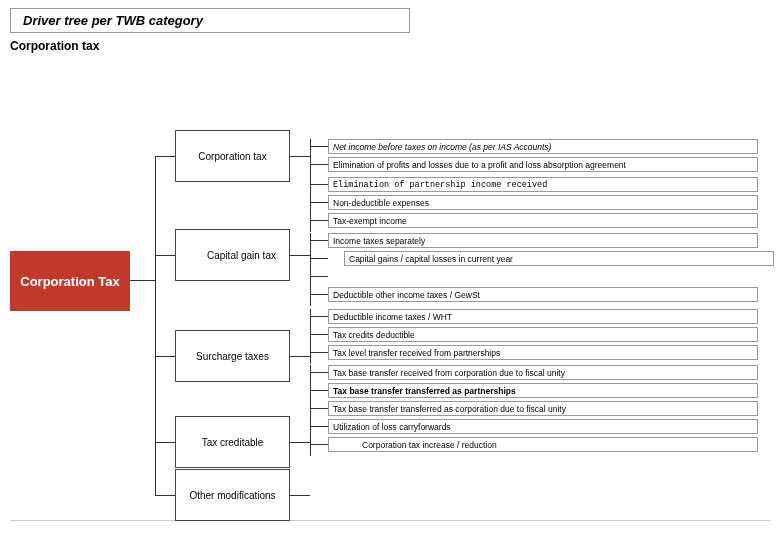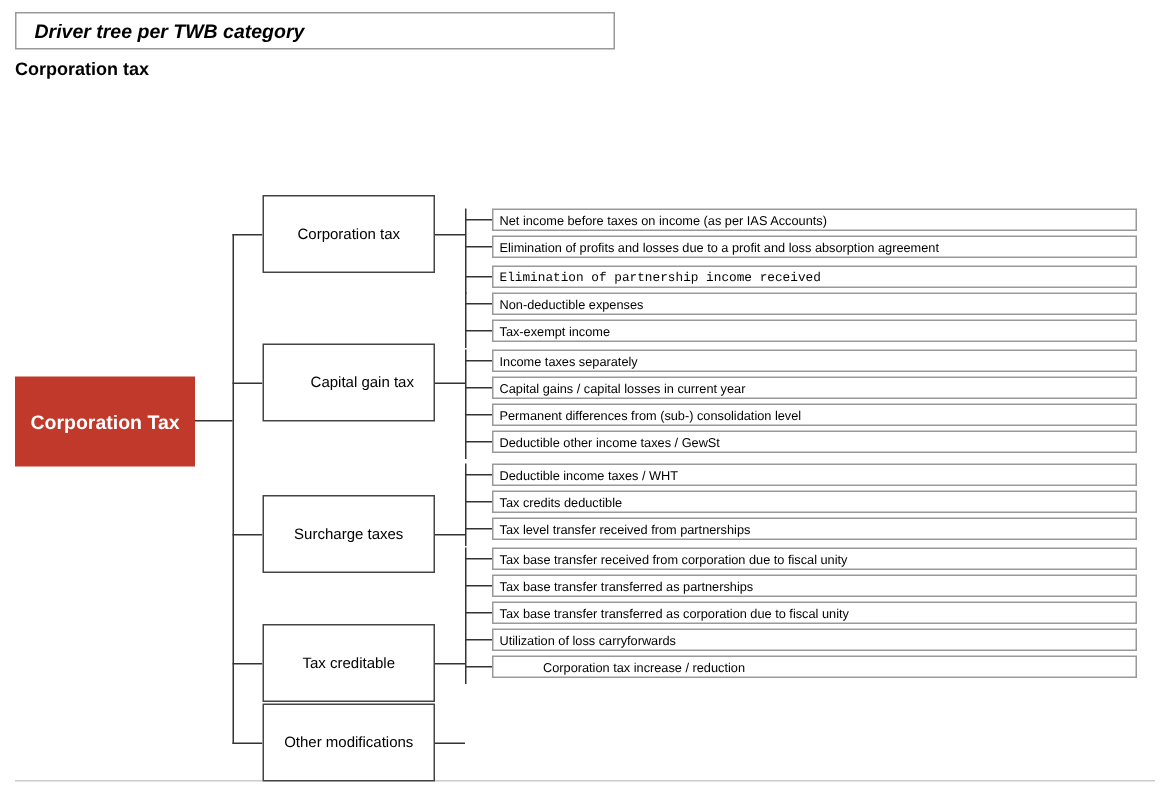--- a/index.html
+++ b/index.html
@@ -183,47 +183,46 @@
       <div class="el-h-from-cat" style="top: 381px;"></div>
       <div class="el-h-to-cat" style="top: 434px;"></div>
       <div class="el-cat" style="top: 408px; text-align: right;">Other modifications</div>
       <div class="el-h-from-cat" style="top: 434px;"></div>
       <div class="el-vert-right" style="top: 78px; height: 57px;"></div>
       <div class="el-vert-right" style="top: 134px; height: 37px;"></div>
       <div class="el-vert-right" style="top: 172px; height: 73px;"></div>
       <div class="el-vert-right" style="top: 248px; height: 55px;"></div>
       <div class="el-vert-right" style="top: 304px; height: 91px;"></div>
       <div class="el-h-to-item" style="top: 85px;"></div>
-      <div class="el-item" style="top: 78px;">Net income before taxes on income (as per IAS Accounts)</div>
+      <div class="el-item" style="top: 78px; font-style: italic;">Net income before taxes on income (as per IAS Accounts)</div>
       <div class="el-h-to-item" style="top: 103px;"></div>
       <div class="el-item" style="top: 96px;">Elimination of profits and losses due to a profit and loss absorption agreement</div>
       <div class="el-h-to-item" style="top: 123px;"></div>
       <div class="el-item" style="top: 116px; font-family: Liberation Mono, monospace;">Elimination of partnership income received</div>
       <div class="el-h-to-item" style="top: 141px;"></div>
       <div class="el-item" style="top: 134px;">Non-deductible expenses</div>
       <div class="el-h-to-item" style="top: 159px;"></div>
       <div class="el-item" style="top: 152px;">Tax-exempt income</div>
       <div class="el-h-to-item" style="top: 179px;"></div>
       <div class="el-item" style="top: 172px;">Income taxes separately</div>
       <div class="el-h-to-item" style="top: 197px;"></div>
-      <div class="el-item" style="top: 190px;">Capital gains / capital losses in current year</div>
+      <div class="el-item" style="top: 190px; margin-left: 16px;">Capital gains / capital losses in current year</div>
       <div class="el-h-to-item" style="top: 215px;"></div>
-      <div class="el-item" style="top: 208px;">Permanent differences from (sub-) consolidation level</div>
       <div class="el-h-to-item" style="top: 233px;"></div>
       <div class="el-item" style="top: 226px;">Deductible other income taxes / GewSt</div>
       <div class="el-h-to-item" style="top: 255px;"></div>
       <div class="el-item" style="top: 248px;">Deductible income taxes / WHT</div>
       <div class="el-h-to-item" style="top: 273px;"></div>
       <div class="el-item" style="top: 266px;">Tax credits deductible</div>
       <div class="el-h-to-item" style="top: 291px;"></div>
       <div class="el-item" style="top: 284px;">Tax level transfer received from partnerships</div>
       <div class="el-h-to-item" style="top: 311px;"></div>
       <div class="el-item" style="top: 304px;">Tax base transfer received from corporation due to fiscal unity</div>
       <div class="el-h-to-item" style="top: 329px;"></div>
-      <div class="el-item" style="top: 322px;">Tax base transfer transferred as partnerships</div>
+      <div class="el-item" style="top: 322px; font-weight: bold;">Tax base transfer transferred as partnerships</div>
       <div class="el-h-to-item" style="top: 347px;"></div>
       <div class="el-item" style="top: 340px;">Tax base transfer transferred as corporation due to fiscal unity</div>
       <div class="el-h-to-item" style="top: 365px;"></div>
       <div class="el-item" style="top: 358px;">Utilization of loss carryforwards</div>
       <div class="el-h-to-item" style="top: 383px;"></div>
       <div class="el-item" style="top: 376px; padding-left: 33px;">Corporation tax increase / reduction</div>
     </div>
 </div>
 
 </body></html>

